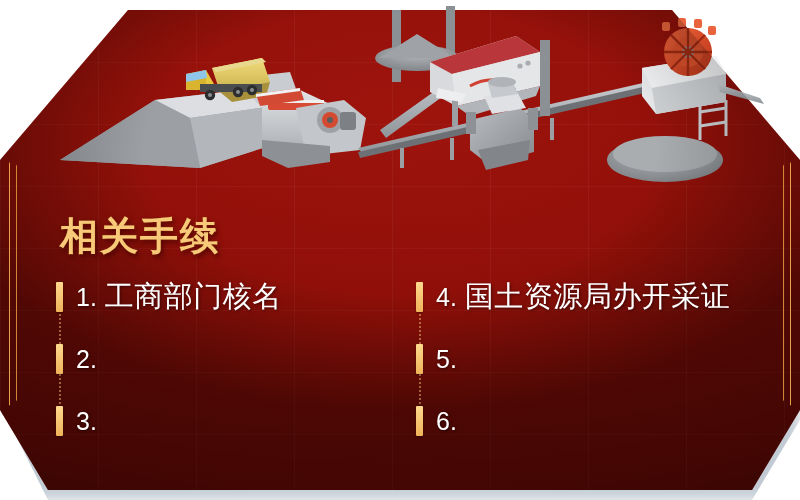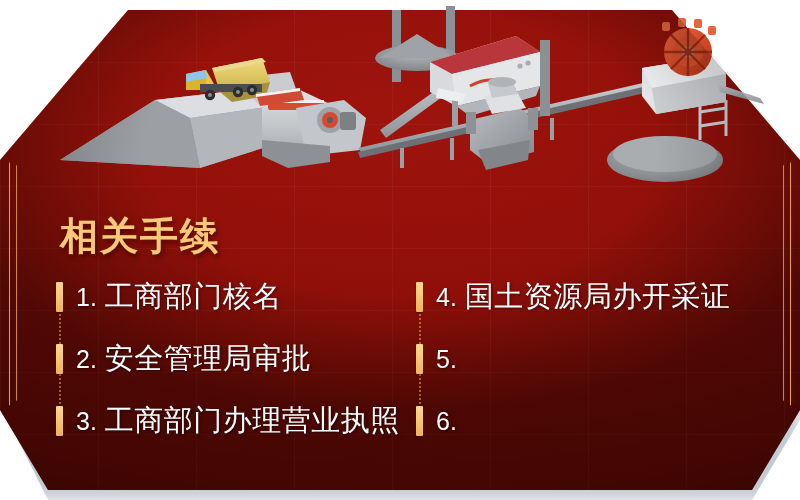--- a/index.html
+++ b/index.html
@@ -301,26 +301,24 @@
 
     <div class="col col-left">
       <div class="item">
         <span class="bar"></span>
         <span class="num">1.</span>
         <span class="txt">工商部门核名</span>
       </div>
       <div class="item">
         <span class="bar"></span>
         <span class="num">2.</span>
-        <span class="txt">安全管理局审批</span>
       </div>
       <div class="item">
         <span class="bar"></span>
         <span class="num">3.</span>
-        <span class="txt">工商部门办理营业执照</span>
       </div>
     </div>
 
     <div class="col col-right">
       <div class="item">
         <span class="bar"></span>
         <span class="num">4.</span>
         <span class="txt">国土资源局办开采证</span>
       </div>
       <div class="item">

